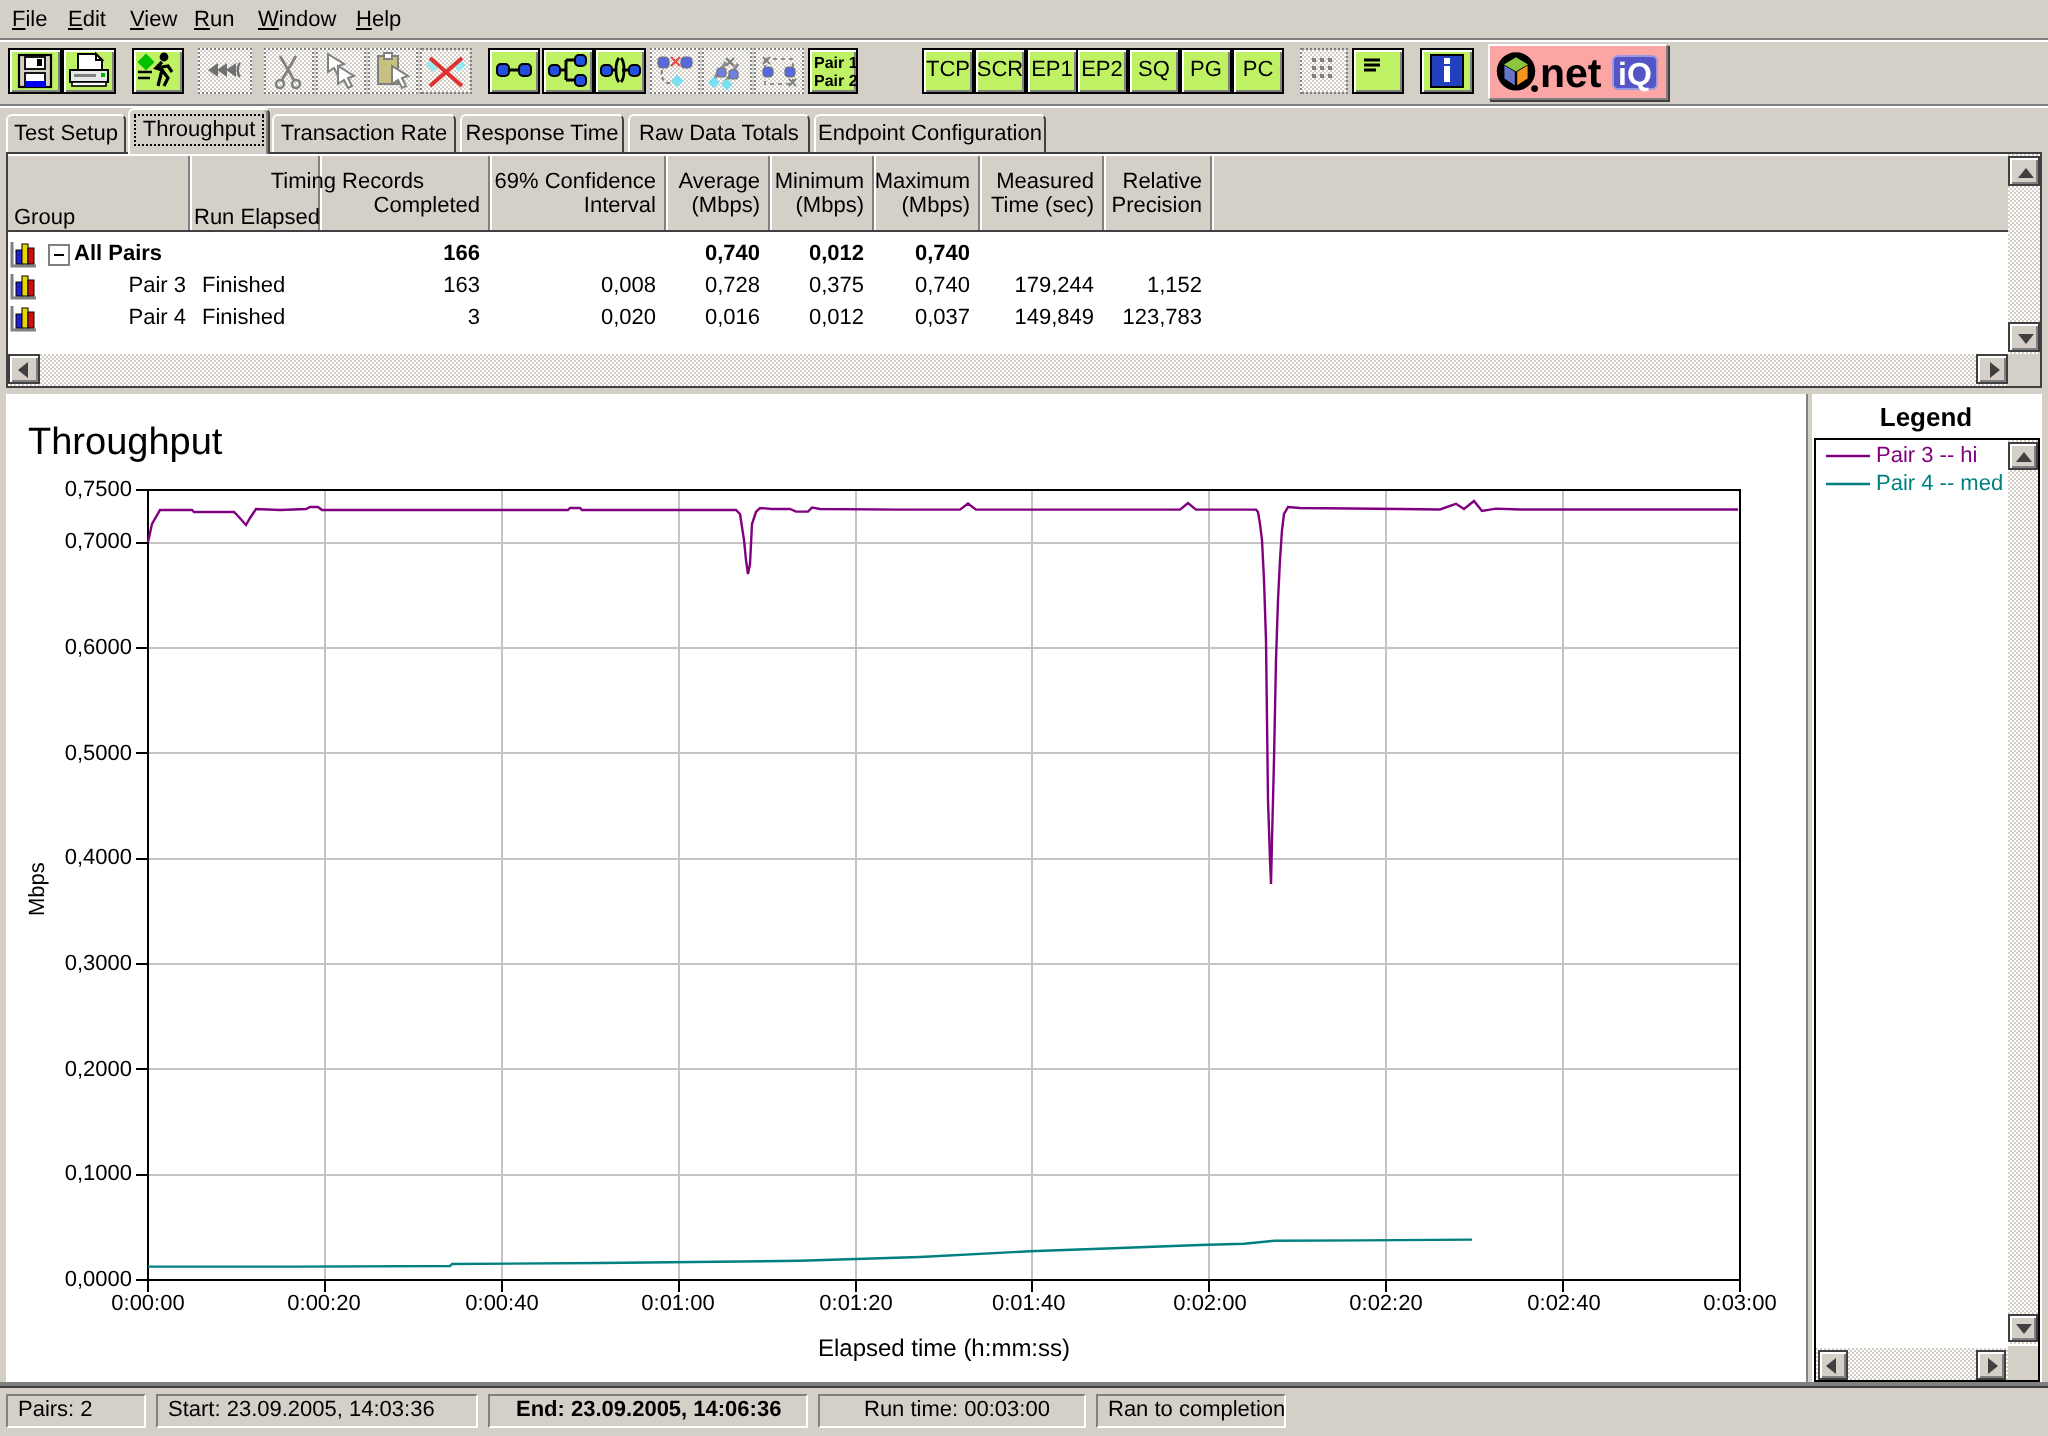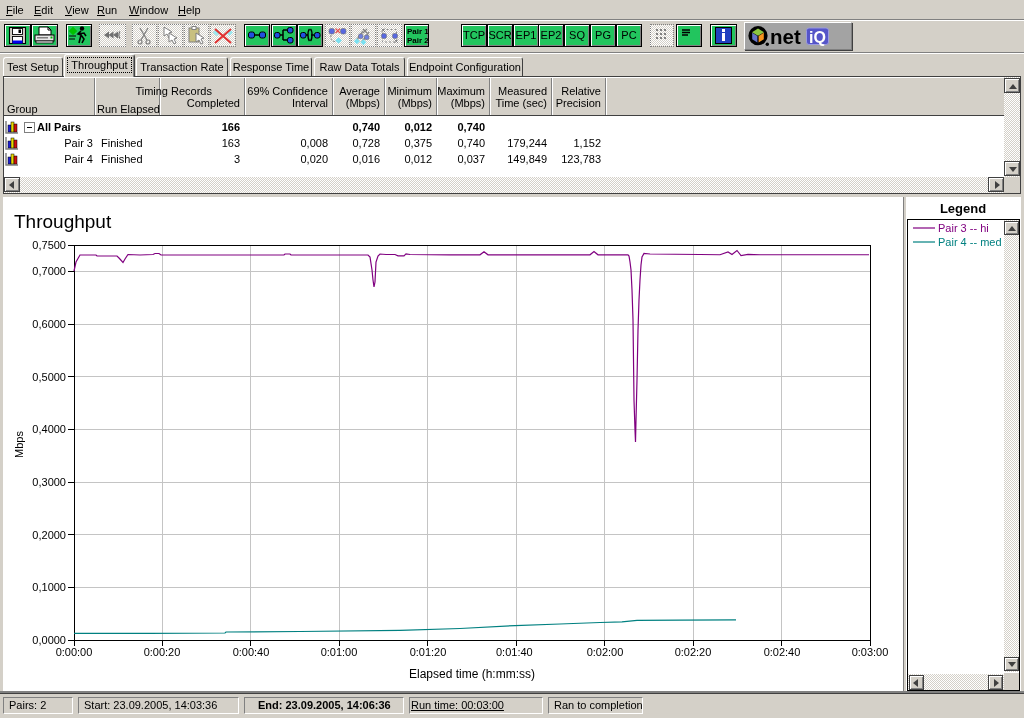--- a/index.html
+++ b/index.html
@@ -1,20 +1,20 @@
 <!DOCTYPE html>
 <html><head>
 <meta charset="utf-8">
 <style>
 * { margin:0; padding:0; box-sizing:border-box; }
 html,body { width:1024px; height:718px; overflow:hidden; }
 body { background:#d4d0c8; font-family:"Liberation Sans", sans-serif; font-size:11px; color:#000; position:relative; }
 .abs { position:absolute; }
 
-.tbtn { position:absolute; top:24px; height:23px; background:#22c55e; border:1px solid #000;
+.tbtn { position:absolute; top:24px; height:23px; background:#bef264; border:1px solid #000;
   box-shadow: inset 1px 1px 0 #fff, inset -1px -1px 0 #808080; }
 .dbtn { position:absolute; top:24px; height:23px; border:1px dotted #808080;
   background-image: linear-gradient(45deg,#fff 25%,transparent 25%,transparent 75%,#fff 75%),
                     linear-gradient(45deg,#fff 25%,transparent 25%,transparent 75%,#fff 75%);
   background-size:2px 2px; background-position:0 0,1px 1px; background-color:#d4d0c8; }
 .etchh { position:absolute; height:2px; border-top:1px solid #808080; border-bottom:1px solid #fff; }
 
 .tab { position:absolute; top:57px; height:19px; background:#d4d0c8;
   border-left:1px solid #fff; border-top:1px solid #fff; border-right:1px solid #404040;
   border-radius:3px 3px 0 0; text-align:center; line-height:18px; }
@@ -204,21 +204,21 @@
  </svg>
 </div>
 
 <div class="tbtn" style="left:710px;width:27px;">
  <div style="position:absolute;left:4px;top:2px;width:17px;height:17px;background:#2040c0;border:1px solid #000;">
   <div style="position:absolute;left:6px;top:1px;width:3px;height:3px;background:#fff;"></div>
   <div style="position:absolute;left:6px;top:5px;width:3px;height:8px;background:#fff;"></div>
  </div>
 </div>
 
-<div class="abs" style="left:744px;top:22px;width:108px;height:28px;background:#a3a3a3;border:1px solid #808080;border-top-color:#fff;border-left-color:#fff;box-shadow:1px 1px 0 #404040;">
+<div class="abs" style="left:744px;top:22px;width:90px;height:28px;background:#fca5a5;border:1px solid #808080;border-top-color:#fff;border-left-color:#fff;box-shadow:1px 1px 0 #404040;">
  <svg width="88" height="26" viewBox="0 0 88 26" style="position:absolute;left:0;top:0;">
   <circle cx="13" cy="12.7" r="9.6" fill="#000"></circle>
   <polygon points="13,5.6 19,9.2 13,12.8 7,9.2" fill="#8cc63f"></polygon>
   <polygon points="7.2,9.7 12.4,12.9 12.4,19.6 7.2,16.2" fill="#6674c8"></polygon>
   <polygon points="13.6,12.9 18.8,9.7 18.8,16.2 13.6,19.6" fill="#f7941d"></polygon>
   <circle cx="22.3" cy="21.3" r="1.7" fill="#000"></circle>
   <text x="25" y="20.5" font-family="Liberation Sans, sans-serif" font-size="20.5" font-weight="bold" fill="#000">net</text>
   <rect x="61.5" y="5" width="22" height="16.5" rx="2.5" fill="#5555c8" stroke="#9a9ae0"></rect>
   <text x="64" y="19.5" font-family="Liberation Sans, sans-serif" font-size="16" font-weight="bold" fill="#fff">iQ</text>
  </svg>
@@ -434,14 +434,14 @@
 </div>
 <div class="sbbtn" style="left:988px;top:675px;width:15px;height:15px;">
  <div class="arr" style="left:5px;top:3px;border-top:4px solid transparent;border-bottom:4px solid transparent;border-left:5px solid #404040;"></div>
 </div>
 <div class="abs" style="left:1004px;top:673px;width:15px;height:17px;background:#d4d0c8;"></div>
 <div class="abs" style="left:0px;top:691px;width:1024px;height:3px;background:#808080;border-bottom:1px solid #404040;"></div>
 
 <div class="sunk" style="left:3px;top:697px;width:70px;height:17px;padding:1px 0 0 5px;">Pairs: 2</div>
 <div class="sunk" style="left:78px;top:697px;width:161px;height:17px;padding:1px 0 0 5px;">Start: 23.09.2005, 14:03:36</div>
 <div class="sunk" style="left:244px;top:697px;width:160px;height:17px;padding:1px 0 0 13px;font-weight:bold;">End: 23.09.2005, 14:06:36</div>
-<div class="sunk" style="left:409px;top:697px;width:134px;height:17px;padding:1px 0 0 1px;text-decoration:underline;">Run time: 00:03:00</div>
+<div class="sunk" style="left:409px;top:697px;width:134px;height:17px;padding:1px 0 0 22px;">Run time: 00:03:00</div>
 <div class="sunk" style="left:548px;top:697px;width:95px;height:17px;padding:1px 0 0 5px;">Ran to completion</div>
 
 </body></html>

